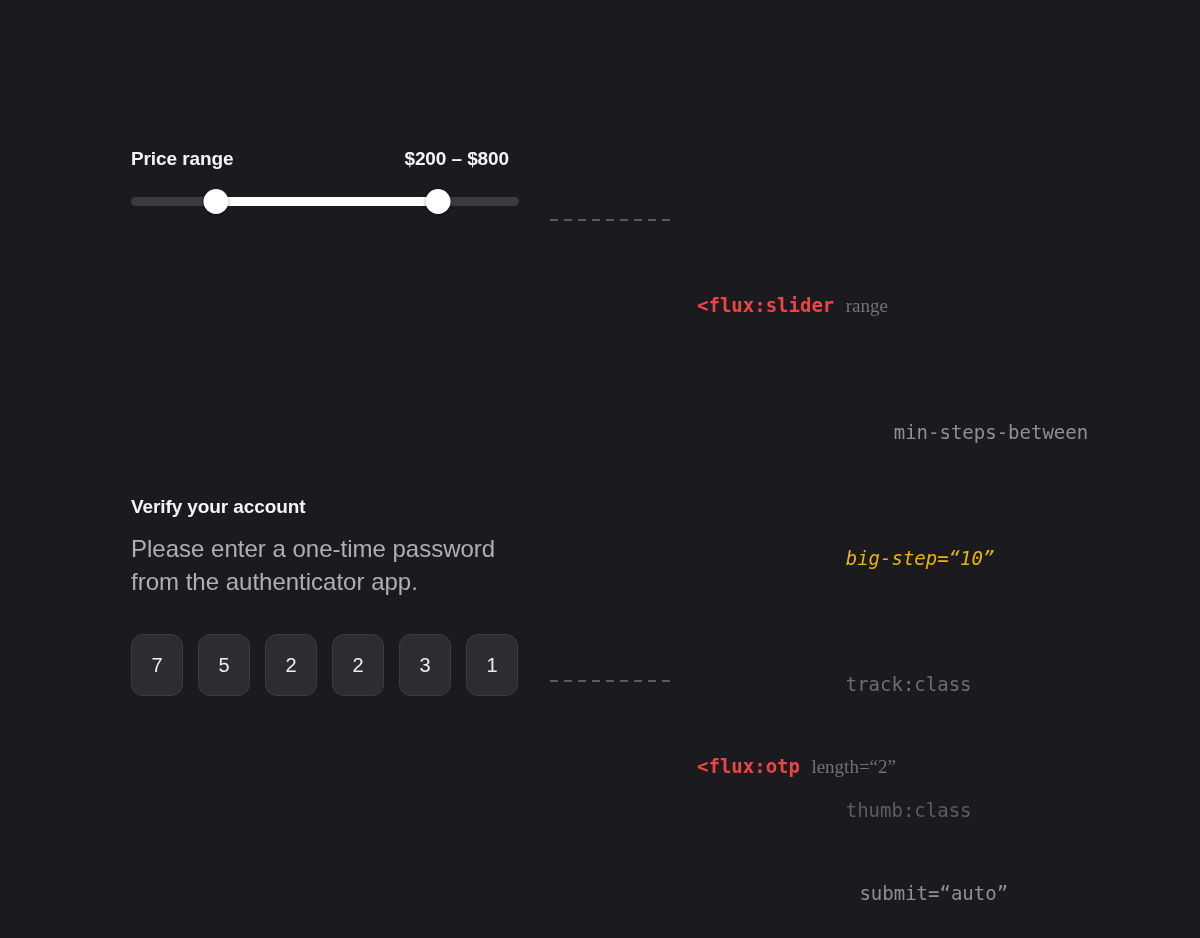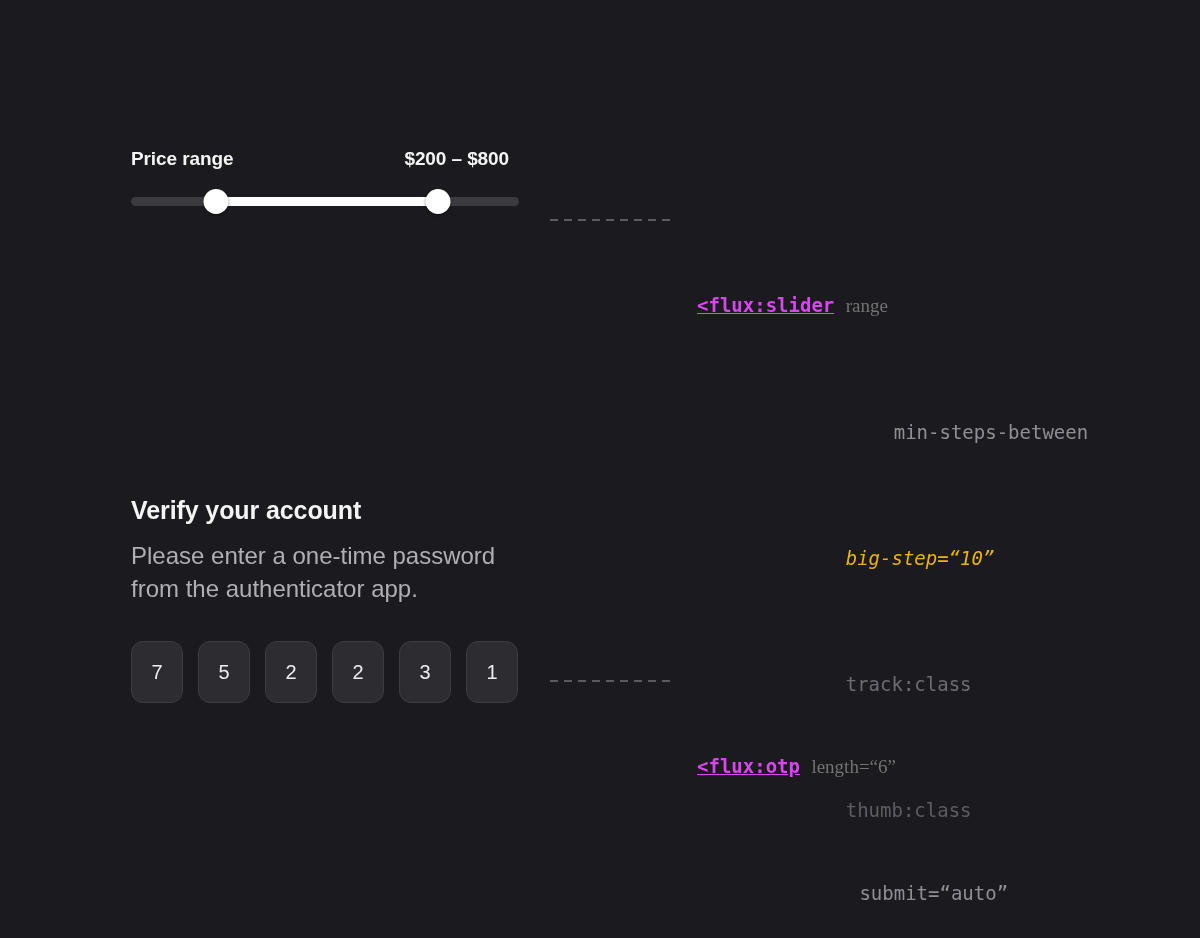--- a/index.html
+++ b/index.html
@@ -89,21 +89,21 @@
     border-radius: 50%;
     background: #ffffff;
     transform: translateX(-50%);
     box-shadow: 0 1px 3px rgba(0,0,0,0.45);
   }
 
   
   #otp-block { left: 131px; top: 496px; }
 
   .otp-heading {
-    font-size: 25px;
+    font-size: 19px;
     font-weight: 600;
     color: #f4f4f5;
     letter-spacing: -0.1px;
     margin-bottom: 14px;
   }
 
   .otp-desc {
     font-size: 24px;
     line-height: 33px;
     color: #aeaeb4;
@@ -142,21 +142,21 @@
   .code {
     position: absolute;
     font-family: "DejaVu Sans Mono", "Liberation Mono", monospace;
     font-size: 19px;
     line-height: 42px;
     white-space: pre;
   }
 
   .code-line { display: block; }
 
-  .code .tag { color: #d946ef; font-weight: 700; text-decoration: underline; }
+  .code .tag { color: #ef4444; font-weight: 700; }
   .code .attr { color: #737373; font-family: Liberation Serif, serif; }
 
   
   .code .f1 { color: #8e8e97; padding-left: 48px; }
   .code .f2 { color: #eab308; font-style: italic; }
   .code .f3 { color: #6c6c75; }
   .code .f4 { color: #5c5c65; }
 </style>
 </head>
 <body>
@@ -206,19 +206,19 @@
           <div class="otp-box">3</div>
           <div class="otp-box">1</div>
         </div>
 
     </div>
   </div>
 
   <div class="connector" style="left:550px; top:680px;"></div>
 
   <div class="code" style="left:697px; top:661px;">
-    <span class="code-line"><span class="tag">&lt;flux:otp</span> <span class="attr">length=“6”</span></span>
+    <span class="code-line"><span class="tag">&lt;flux:otp</span> <span class="attr">length=“2”</span></span>
     <span class="code-line">          <span class="f1">submit=“auto”</span></span>
     
     
   </div>
 
 </div>
 
 </body></html>

